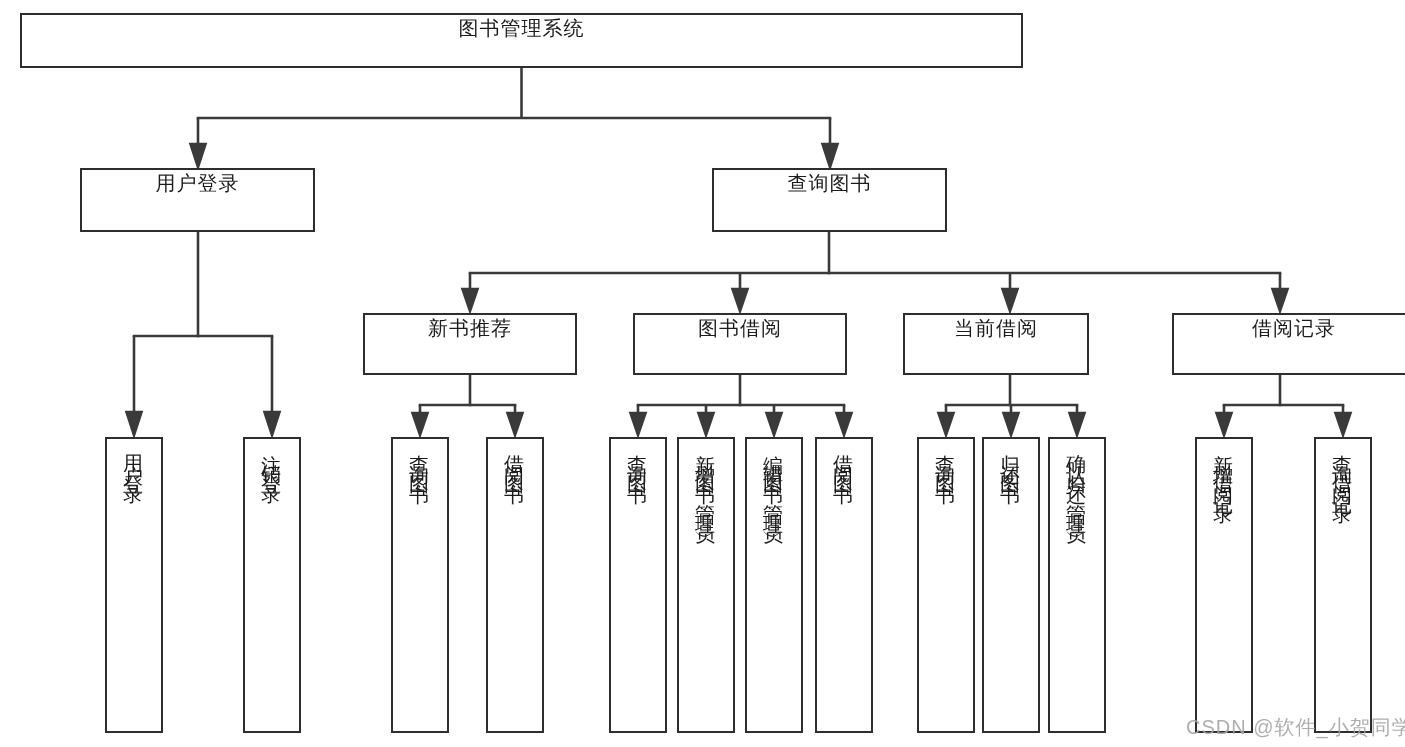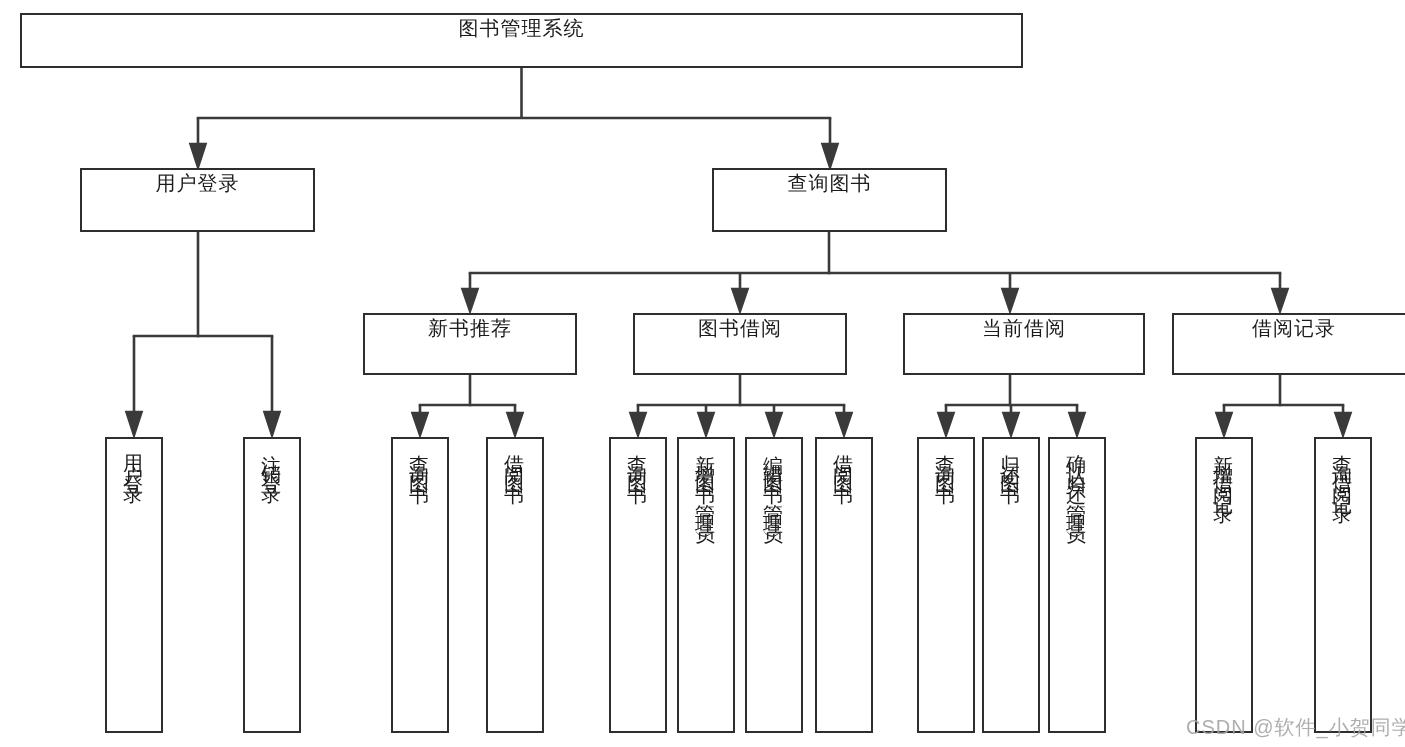--- a/index.html
+++ b/index.html
@@ -117,21 +117,21 @@
   <div class="node hbox" style="left:712px;top:168px;width:235px;height:64px;">
     <span>查询图书</span>
   </div>
 
   <div class="node hbox" style="left:363px;top:313px;width:214px;height:62px;">
     <span>新书推荐</span>
   </div>
   <div class="node hbox" style="left:633px;top:313px;width:214px;height:62px;">
     <span>图书借阅</span>
   </div>
-  <div class="node hbox" style="left:903px;top:313px;width:242px;height:62px;">
+  <div class="node hbox" style="left:903px;top:313px;width:186px;height:62px;">
     <span>当前借阅</span>
   </div>
   <div class="node hbox" style="left:1172px;top:313px;width:244px;height:62px;">
     <span>借阅记录</span>
   </div>
 
   <div class="node vbox" style="left:105px;">
     <span class="vtext">用户登录</span>
   </div>
   <div class="node vbox" style="left:243px;">

